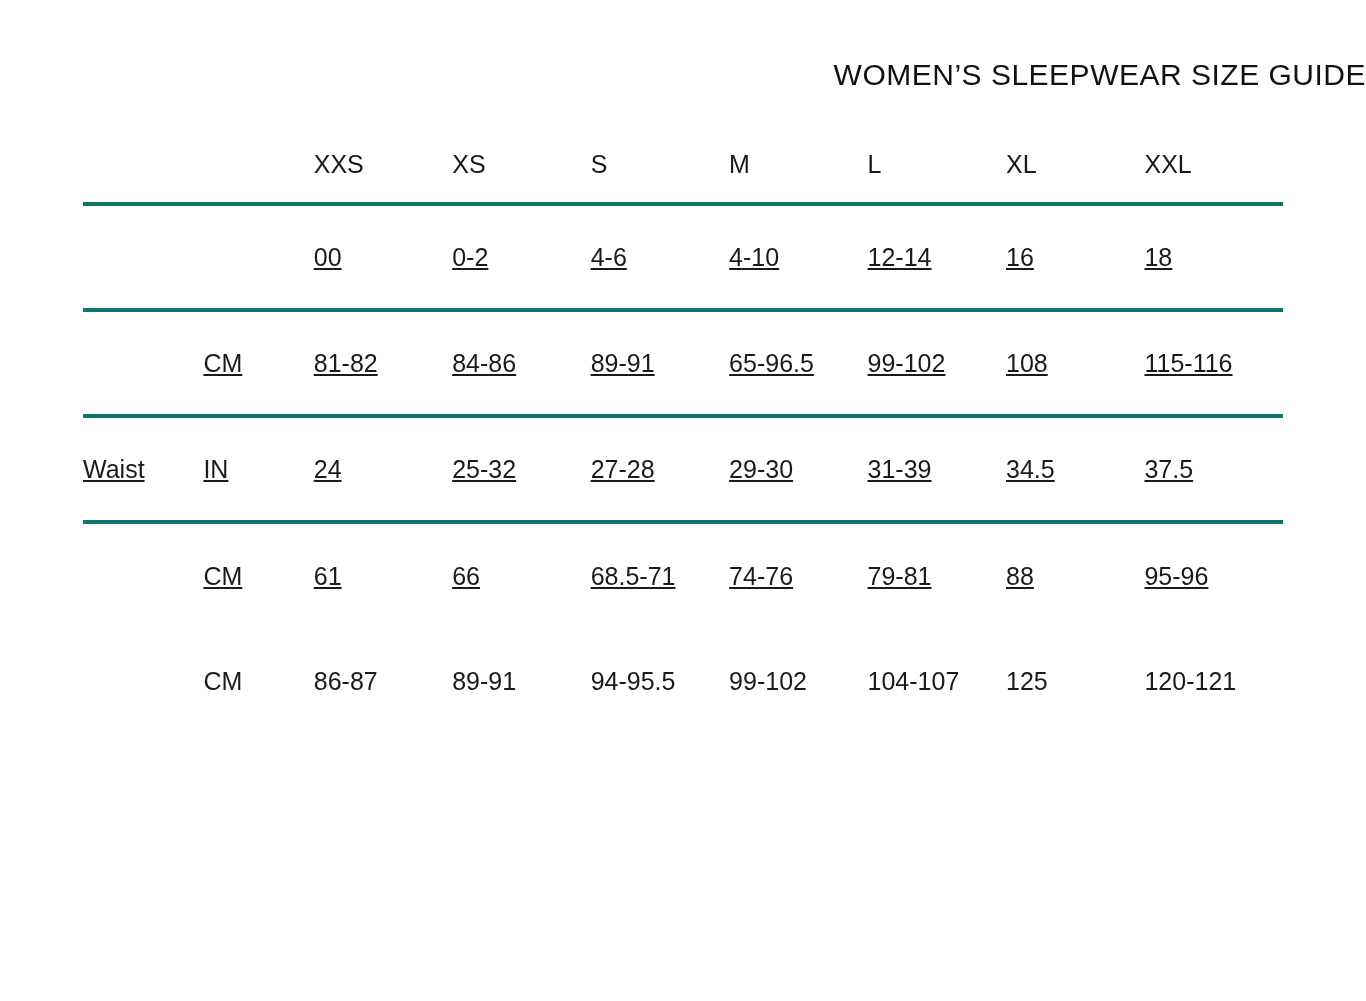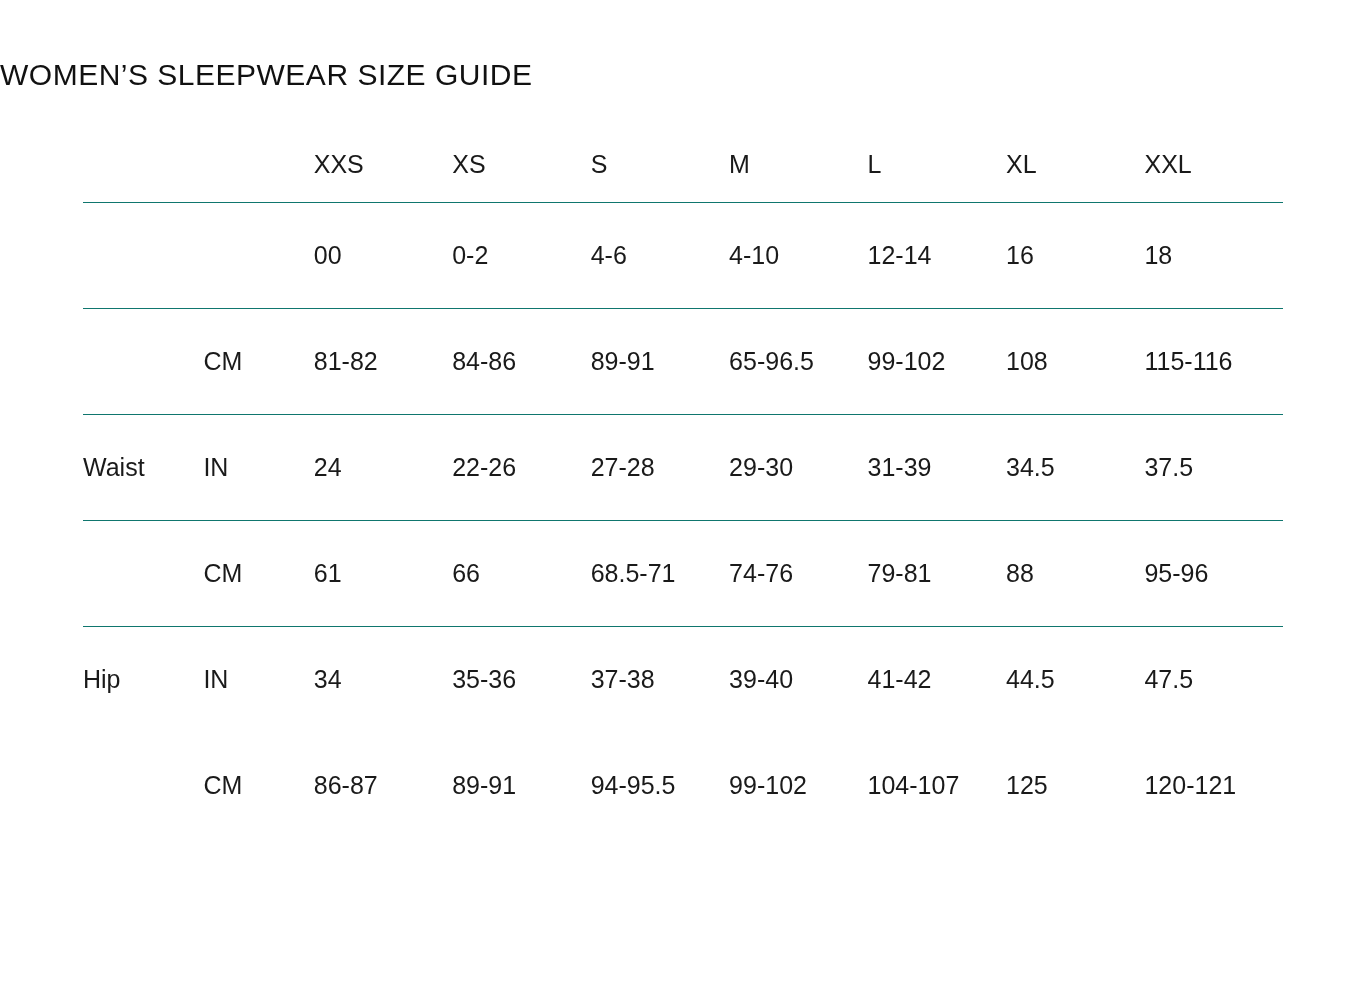--- a/index.html
+++ b/index.html
@@ -15,21 +15,21 @@
     -webkit-font-smoothing: antialiased;
   }
   .page {
     width: 1366px;
     height: 1001px;
     box-sizing: border-box;
     padding: 0;
     position: relative;
   }
   .title {
-    text-align: left;
+    text-align: right;
     font-size: 30px;
     font-weight: 400;
     letter-spacing: 0.5px;
     color: #111;
     margin: 0;
     padding-top: 58px;
   }
   .table-wrap {
     margin: 0 auto;
     padding-top: 34px;
@@ -57,21 +57,22 @@
   thead th {
     height: 76px;
     font-size: 27px;
     color: #111;
     padding-left: 0;
   }
   tbody tr {
     height: 106px;
   }
   tbody tr.sep > td {
-    border-top: 1px solid #0f766e;
+    border-top: 4px solid #0f766e;
+    text-decoration: underline;
   }
   td.row-label {
     font-weight: 700;
     font-size: 25px;
     color: #000;
   }
   td.unit-label {
     font-size: 25px;
     color: #1a1a1a;
   }
@@ -135,51 +136,40 @@
           <td class="cell-pad">65-96.5</td>
           <td class="cell-pad">99-102</td>
           <td class="cell-pad">108</td>
           <td class="cell-pad">115-116</td>
         </tr>
 
         <tr class="sep">
           <td class="row-label">Waist</td>
           <td class="unit-label">IN</td>
           <td class="cell-pad">24</td>
-          <td class="cell-pad">22-26</td>
+          <td class="cell-pad">25-32</td>
           <td class="cell-pad">27-28</td>
           <td class="cell-pad">29-30</td>
           <td class="cell-pad">31-39</td>
           <td class="cell-pad">34.5</td>
           <td class="cell-pad">37.5</td>
         </tr>
 
         <tr class="sep">
           <td class="row-label"></td>
           <td class="unit-label">CM</td>
           <td class="cell-pad">61</td>
           <td class="cell-pad">66</td>
           <td class="cell-pad">68.5-71</td>
           <td class="cell-pad">74-76</td>
           <td class="cell-pad">79-81</td>
           <td class="cell-pad">88</td>
           <td class="cell-pad">95-96</td>
         </tr>
 
-        <tr class="sep">
-          <td class="row-label">Hip</td>
-          <td class="unit-label">IN</td>
-          <td class="cell-pad">34</td>
-          <td class="cell-pad">35-36</td>
-          <td class="cell-pad">37-38</td>
-          <td class="cell-pad">39-40</td>
-          <td class="cell-pad">41-42</td>
-          <td class="cell-pad">44.5</td>
-          <td class="cell-pad">47.5</td>
-        </tr>
 
         <tr>
           <td class="row-label"></td>
           <td class="unit-label">CM</td>
           <td class="cell-pad">86-87</td>
           <td class="cell-pad">89-91</td>
           <td class="cell-pad">94-95.5</td>
           <td class="cell-pad">99-102</td>
           <td class="cell-pad">104-107</td>
           <td class="cell-pad">125</td>

